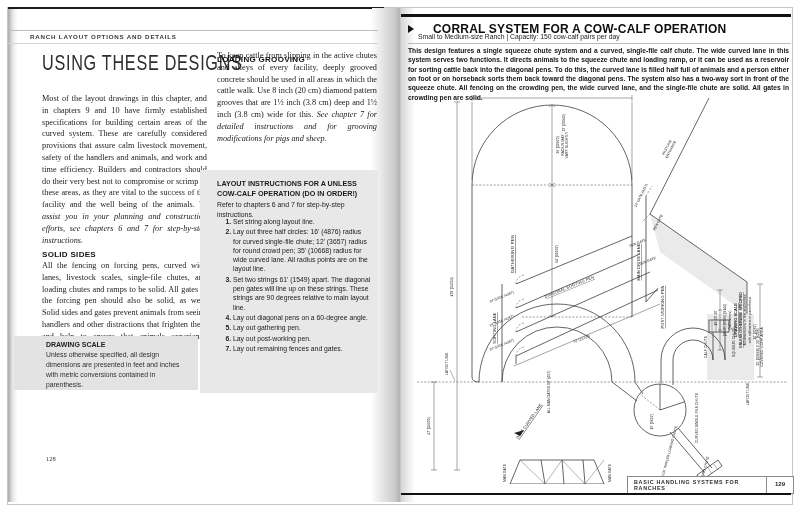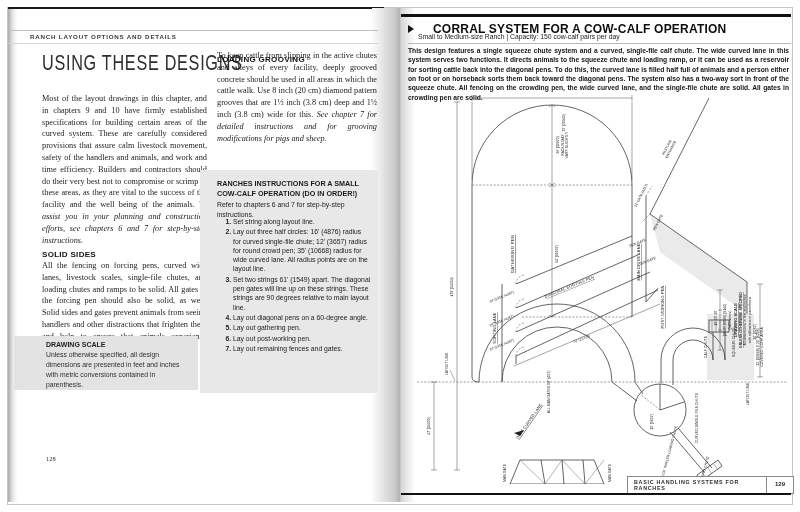--- a/index.html
+++ b/index.html
@@ -93,21 +93,21 @@
 
   <div class="abs" id="scale-box"></div>
   <div class="abs" id="scale-box-head">DRAWING SCALE</div>
   <div class="abs" id="scale-box-body">Unless otherwise specified, all design dimensions are presented in feet and inches with metric conversions contained in parenthesis.</div>
   <div class="abs" id="lp-pagenum">128</div>
 
   <div class="abs shead" id="cg-head">LOADING GROOVING</div>
   <div class="abs serif" id="cg-body"><span>To keep cattle from slipping in the active chutes and alleys of every facility, deeply grooved concrete should be used in all areas in which the cattle walk. Use 8 inch (20 cm) diamond pattern grooves that are 1½ inch (3.8 cm) deep and 1½ inch (3.8 cm) wide for this. </span><span class="ital">See chapter 7 for detailed instructions and for grooving modifications for pigs and sheep.</span></div>
 
   <div class="abs" id="inst-box"></div>
-  <div class="abs" id="inst-head">RANCHES INSTRUCTIONS FOR A SMALL COW-CALF OPERATION (DO IN ORDER!)</div>
+  <div class="abs" id="inst-head">LAYOUT INSTRUCTIONS FOR A UNLESS COW-CALF OPERATION (DO IN ORDER!)</div>
   <div class="abs" id="inst-intro">Refer to chapters 6 and 7 for step-by-step instructions.</div>
   <div class="abs" id="inst-list">
     <ol>
       <li><span>Set string along layout line.</span></li>
       <li><span>Lay out three half circles: 16' (4876) radius for curved single-file chute; 12' (3657) radius for round crowd pen; 35' (10668) radius for wide curved lane. All radius points are on the layout line.</span></li>
       <li><span>Set two strings 61' (1549) apart. The diagonal pen gates will line up on these strings. These strings are 90 degrees relative to main layout line.</span></li>
       <li><span>Lay out diagonal pens on a 60-degree angle.</span></li>
       <li><span>Lay out gathering pen.</span></li>
       <li><span>Lay out post-working pen.</span></li>
       <li><span>Lay out remaining fences and gates.</span></li>

